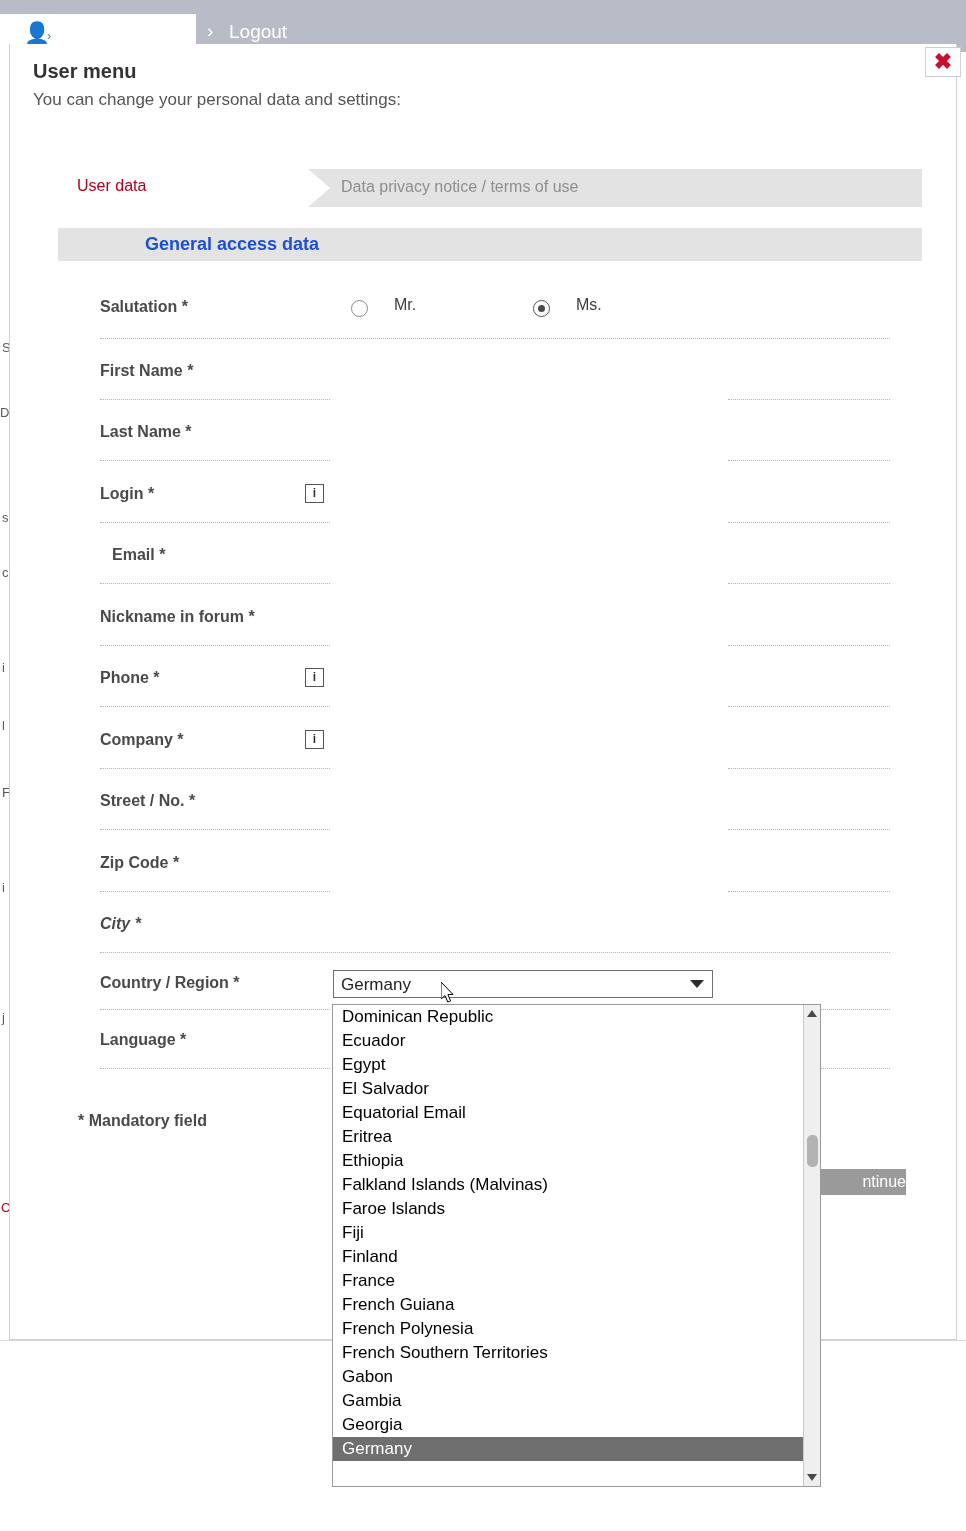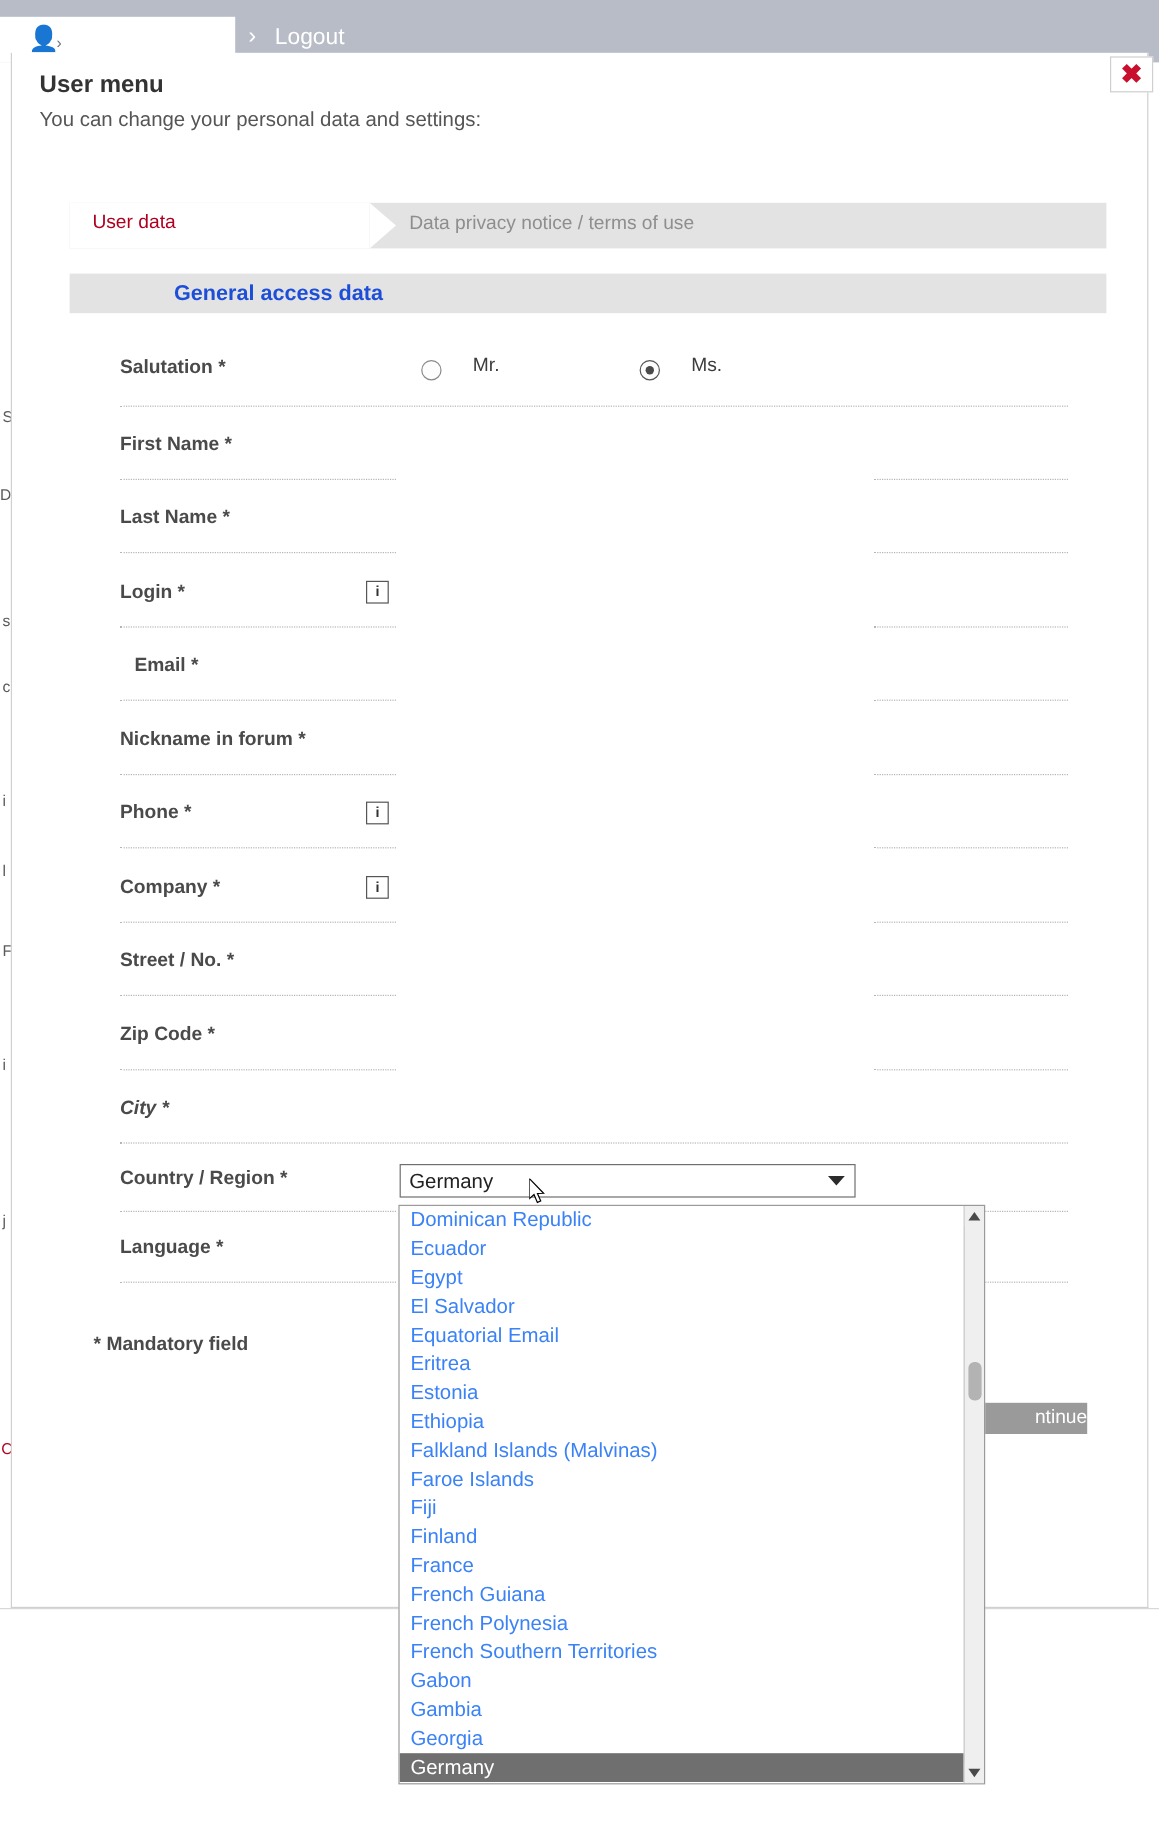--- a/index.html
+++ b/index.html
@@ -286,21 +286,21 @@
   .dd-list {
     position: absolute;
     left: 0; top: 0;
     width: 472px;
   }
   .dd-item {
     height: 24px;
     line-height: 24px;
     padding-left: 9px;
     font-size: 17px;
-    color: #3b82f6;
+    color: #000000;
     white-space: nowrap;
     cursor: pointer;
   }
   .dd-item.selected {
     background: #6f6f6f;
     color: #ffffff;
   }
   .dd-scrollbar {
     position: absolute;
     right: 0; top: 0;
@@ -483,21 +483,20 @@
   <div class="continue-btn">ntinue</div>
 
   <div class="dropdown">
     <div class="dd-list" id="dd-list">
         <div class="dd-item">Dominican Republic</div>
         <div class="dd-item">Ecuador</div>
         <div class="dd-item">Egypt</div>
         <div class="dd-item">El Salvador</div>
         <div class="dd-item">Equatorial Email</div>
         <div class="dd-item">Eritrea</div>
-        <div class="dd-item">Estonia</div>
         <div class="dd-item">Ethiopia</div>
         <div class="dd-item">Falkland Islands (Malvinas)</div>
         <div class="dd-item">Faroe Islands</div>
         <div class="dd-item">Fiji</div>
         <div class="dd-item">Finland</div>
         <div class="dd-item">France</div>
         <div class="dd-item">French Guiana</div>
         <div class="dd-item">French Polynesia</div>
         <div class="dd-item">French Southern Territories</div>
         <div class="dd-item">Gabon</div>

